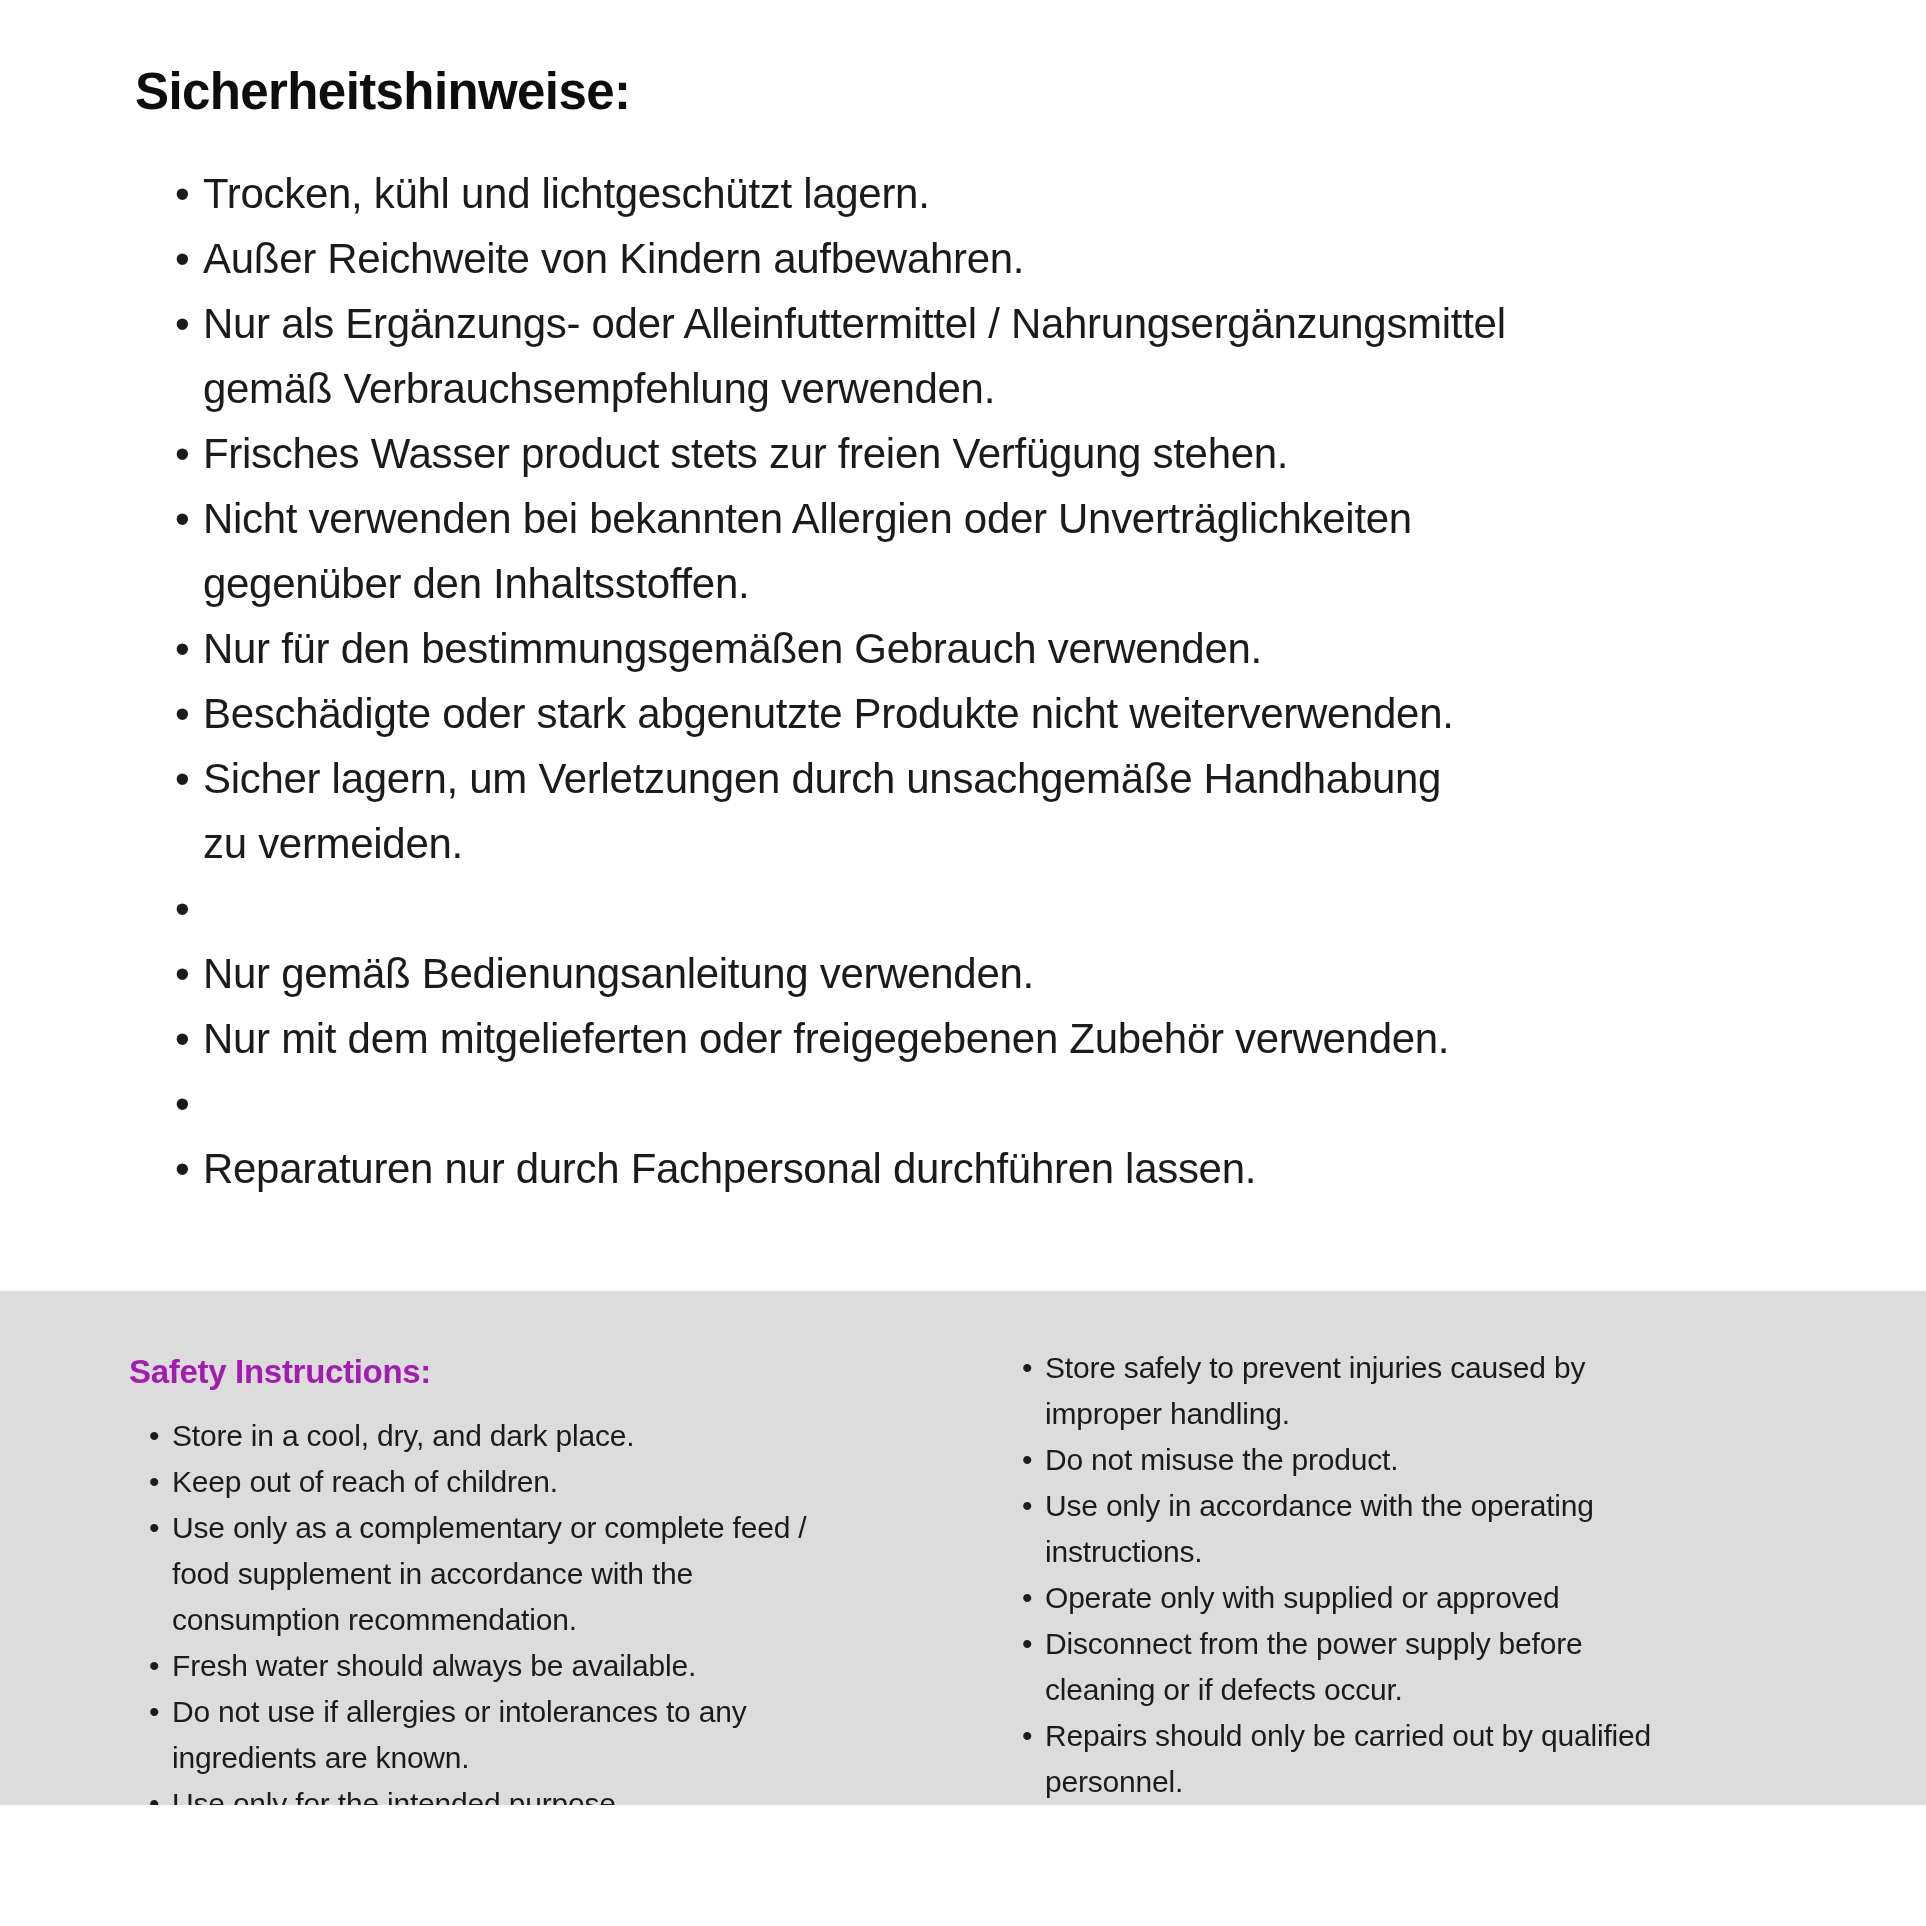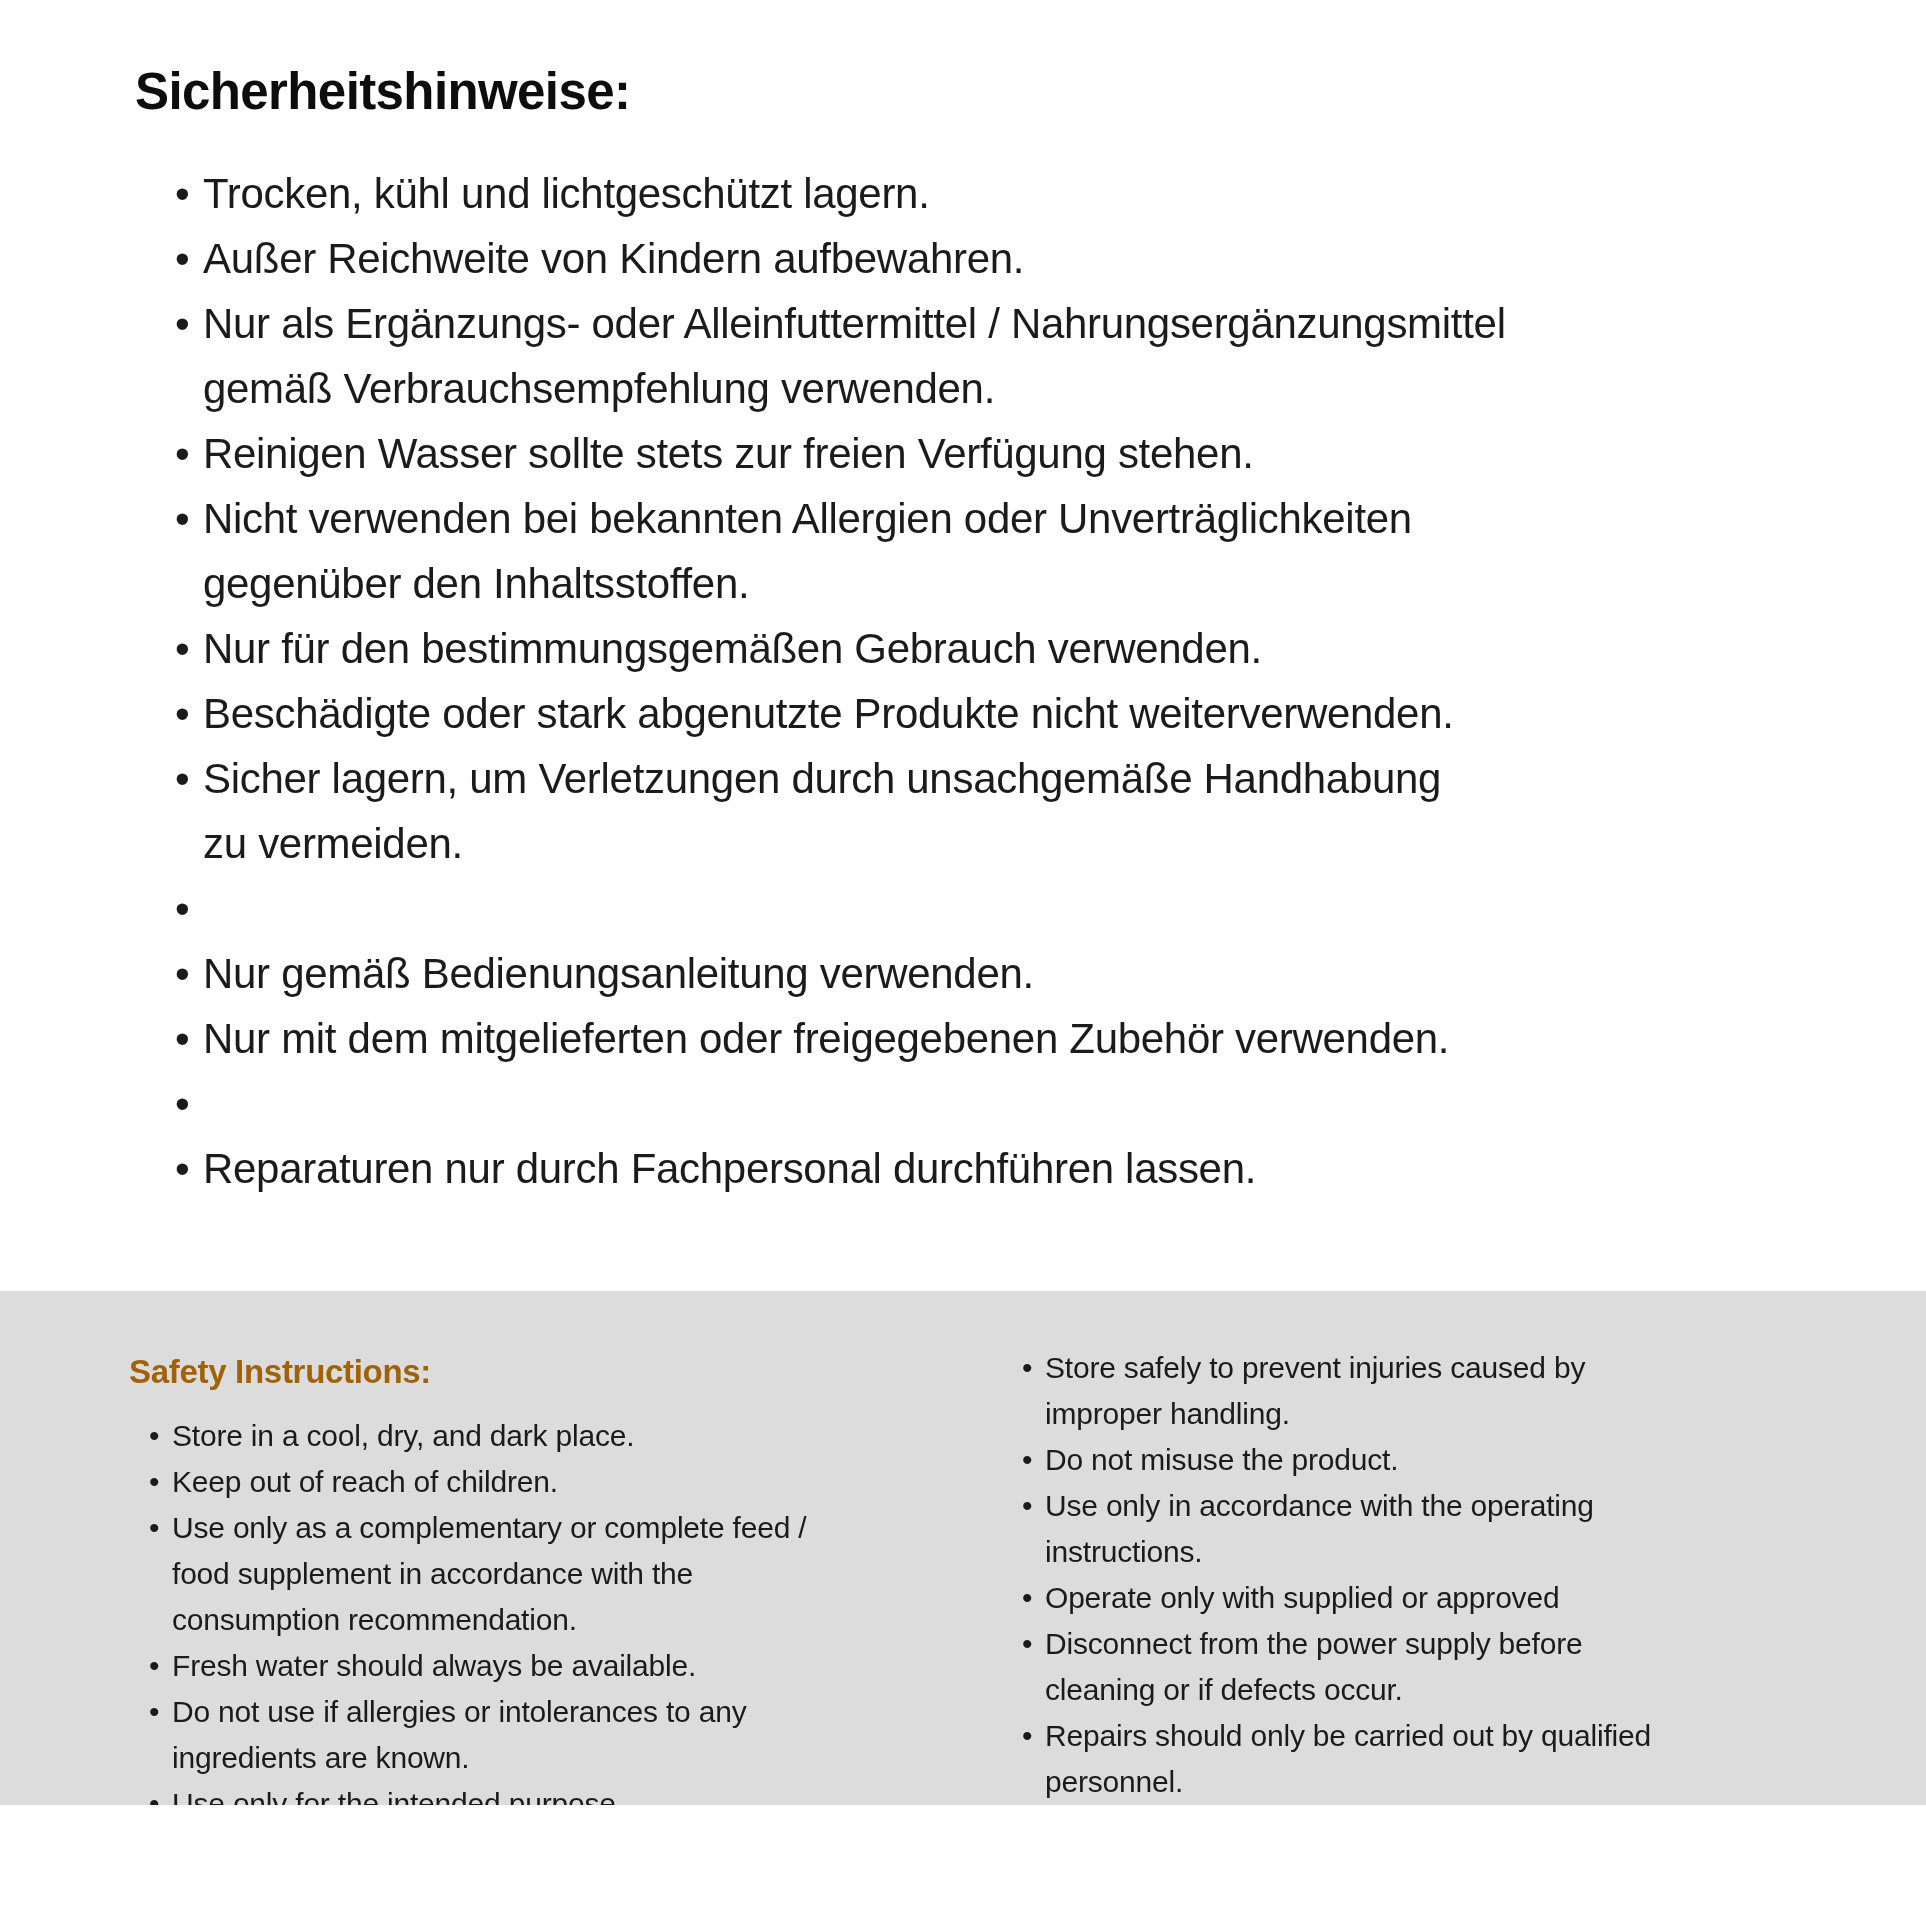--- a/index.html
+++ b/index.html
@@ -44,21 +44,21 @@
     left: 0; top: 1291px;
     width: 1926px; height: 636px;
   }
   .english-title {
     position: absolute;
     left: 129px; top: 62px;
     margin: 0;
     font-size: 33px;
     font-weight: 700;
     letter-spacing: -0.3px;
-    color: #a16207;
+    color: #a21caf;
   }
   .english-list {
     position: absolute;
     margin: 0; padding: 0;
     list-style: none;
     font-size: 30px;
     line-height: 46px;
     letter-spacing: -0.2px;
     color: #1b1b1b;
   }
@@ -94,21 +94,21 @@
           <span class="bullet">•</span>
           <span class="lines">
             <div class="line">Nur als Ergänzungs- oder Alleinfuttermittel / Nahrungsergänzungsmittel</div>
             <div class="line">gemäß Verbrauchsempfehlung verwenden.</div>
           </span>
         </li>
 
         <li class="item">
           <span class="bullet">•</span>
           <span class="lines">
-            <div class="line">Reinigen Wasser sollte stets zur freien Verfügung stehen.</div>
+            <div class="line">Frisches Wasser product stets zur freien Verfügung stehen.</div>
           </span>
         </li>
 
         <li class="item">
           <span class="bullet">•</span>
           <span class="lines">
             <div class="line">Nicht verwenden bei bekannten Allergien oder Unverträglichkeiten</div>
             <div class="line">gegenüber den Inhaltsstoffen.</div>
           </span>
         </li>

